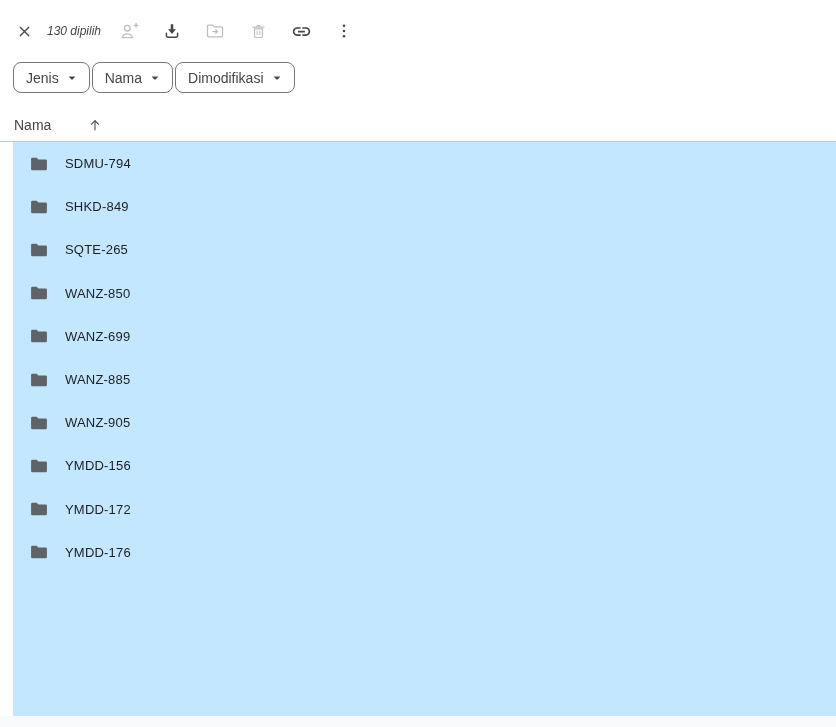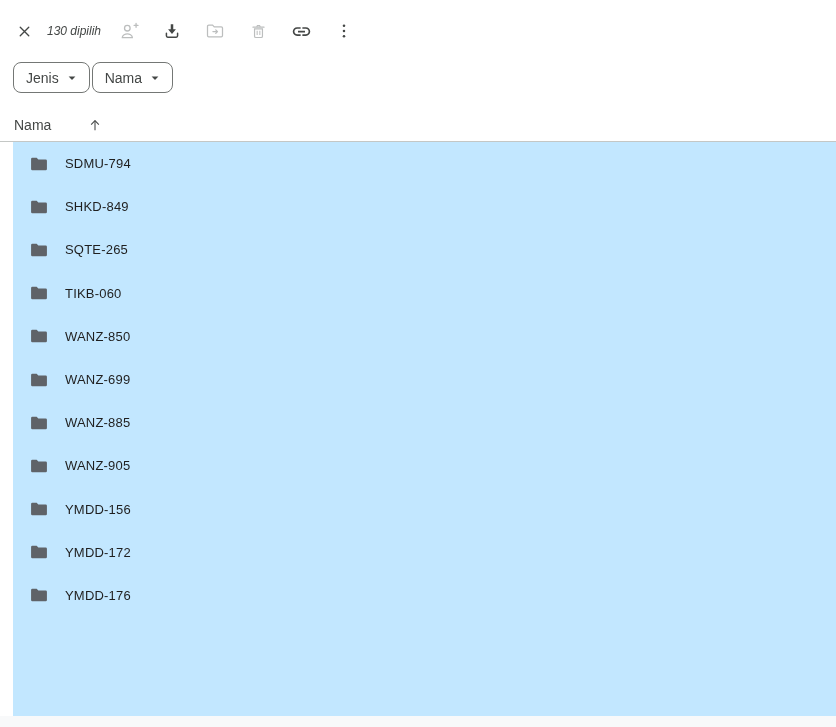--- a/index.html
+++ b/index.html
@@ -125,20 +125,28 @@
     </span>
   </div>
   <div class="chip">
     <span>Nama</span>
     <span class="dd">
       <svg width="18" height="18" viewBox="0 0 24 24" fill="currentColor">
           <path d="M7.5 10l4.5 4.5L16.5 10z"></path>
         </svg>
     </span>
   </div>
+  <div class="chip">
+    <span>Dimodifikasi</span>
+    <span class="dd">
+      <svg width="18" height="18" viewBox="0 0 24 24" fill="currentColor">
+          <path d="M7.5 10l4.5 4.5L16.5 10z"></path>
+        </svg>
+    </span>
+  </div>
 </div>
 
 <div class="list-header">
   <span class="col-name">Nama</span>
   <span>
     <svg width="16" height="16" viewBox="0 0 24 24" fill="none" stroke="#444746" stroke-width="1.6">
       <path d="M12 20V5.5"></path>
         <path d="M6.2 11.3 12 5.5l5.8 5.8" stroke-linejoin="round"></path>
     </svg>
   </span>
@@ -167,28 +175,20 @@
   <div class="folder-row">
     <span class="f-icon">
       <svg width="20" height="20" viewBox="0 0 24 24">
         <path d="M2.5 6A1.5 1.5 0 0 1 4 4.5h5.2l2 2H20A1.5 1.5 0 0 1 21.5 8v10a1.5 1.5 0 0 1-1.5 1.5H4A1.5 1.5 0 0 1 2.5 18z" fill="currentColor"></path>
       </svg>
     </span>
     <span class="f-name">SQTE-265</span>
   </div>
 
 
-  <div class="folder-row">
-    <span class="f-icon">
-      <svg width="20" height="20" viewBox="0 0 24 24">
-        <path d="M2.5 6A1.5 1.5 0 0 1 4 4.5h5.2l2 2H20A1.5 1.5 0 0 1 21.5 8v10a1.5 1.5 0 0 1-1.5 1.5H4A1.5 1.5 0 0 1 2.5 18z" fill="currentColor"></path>
-      </svg>
-    </span>
-    <span class="f-name">TIKB-060</span>
-  </div>
 
 
   <div class="folder-row">
     <span class="f-icon">
       <svg width="20" height="20" viewBox="0 0 24 24">
         <path d="M2.5 6A1.5 1.5 0 0 1 4 4.5h5.2l2 2H20A1.5 1.5 0 0 1 21.5 8v10a1.5 1.5 0 0 1-1.5 1.5H4A1.5 1.5 0 0 1 2.5 18z" fill="currentColor"></path>
       </svg>
     </span>
     <span class="f-name">WANZ-850</span>
   </div>

